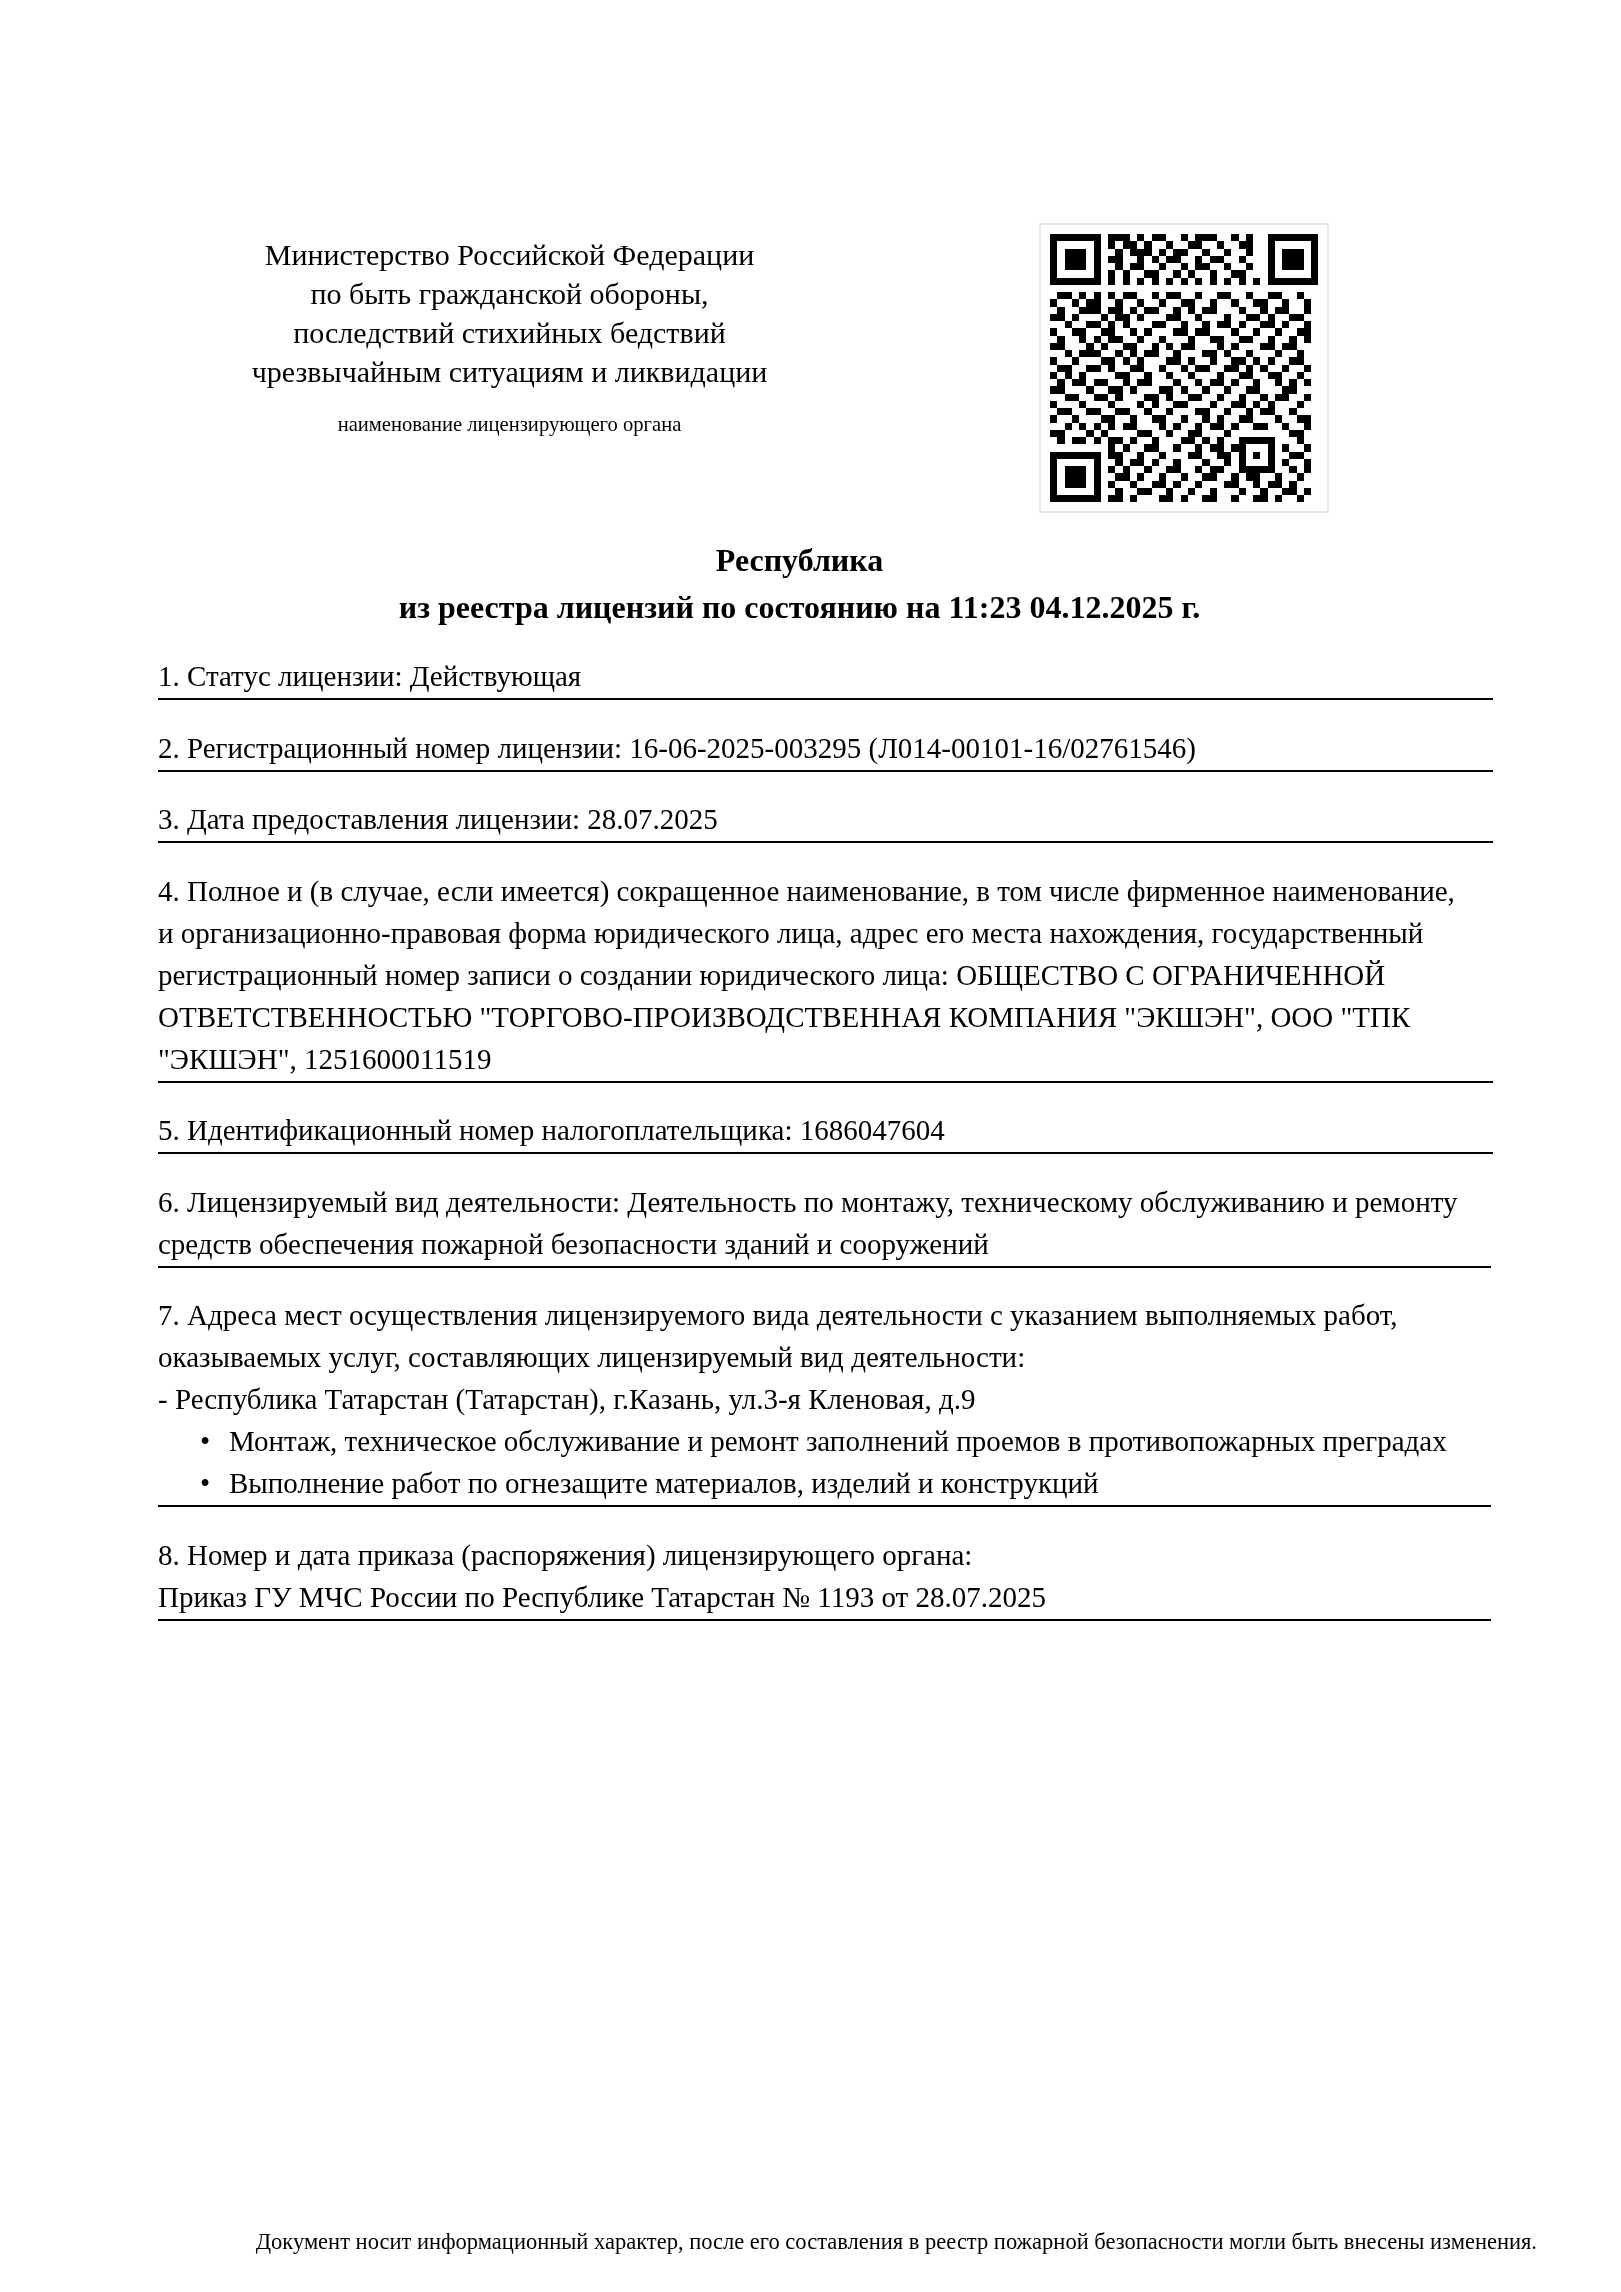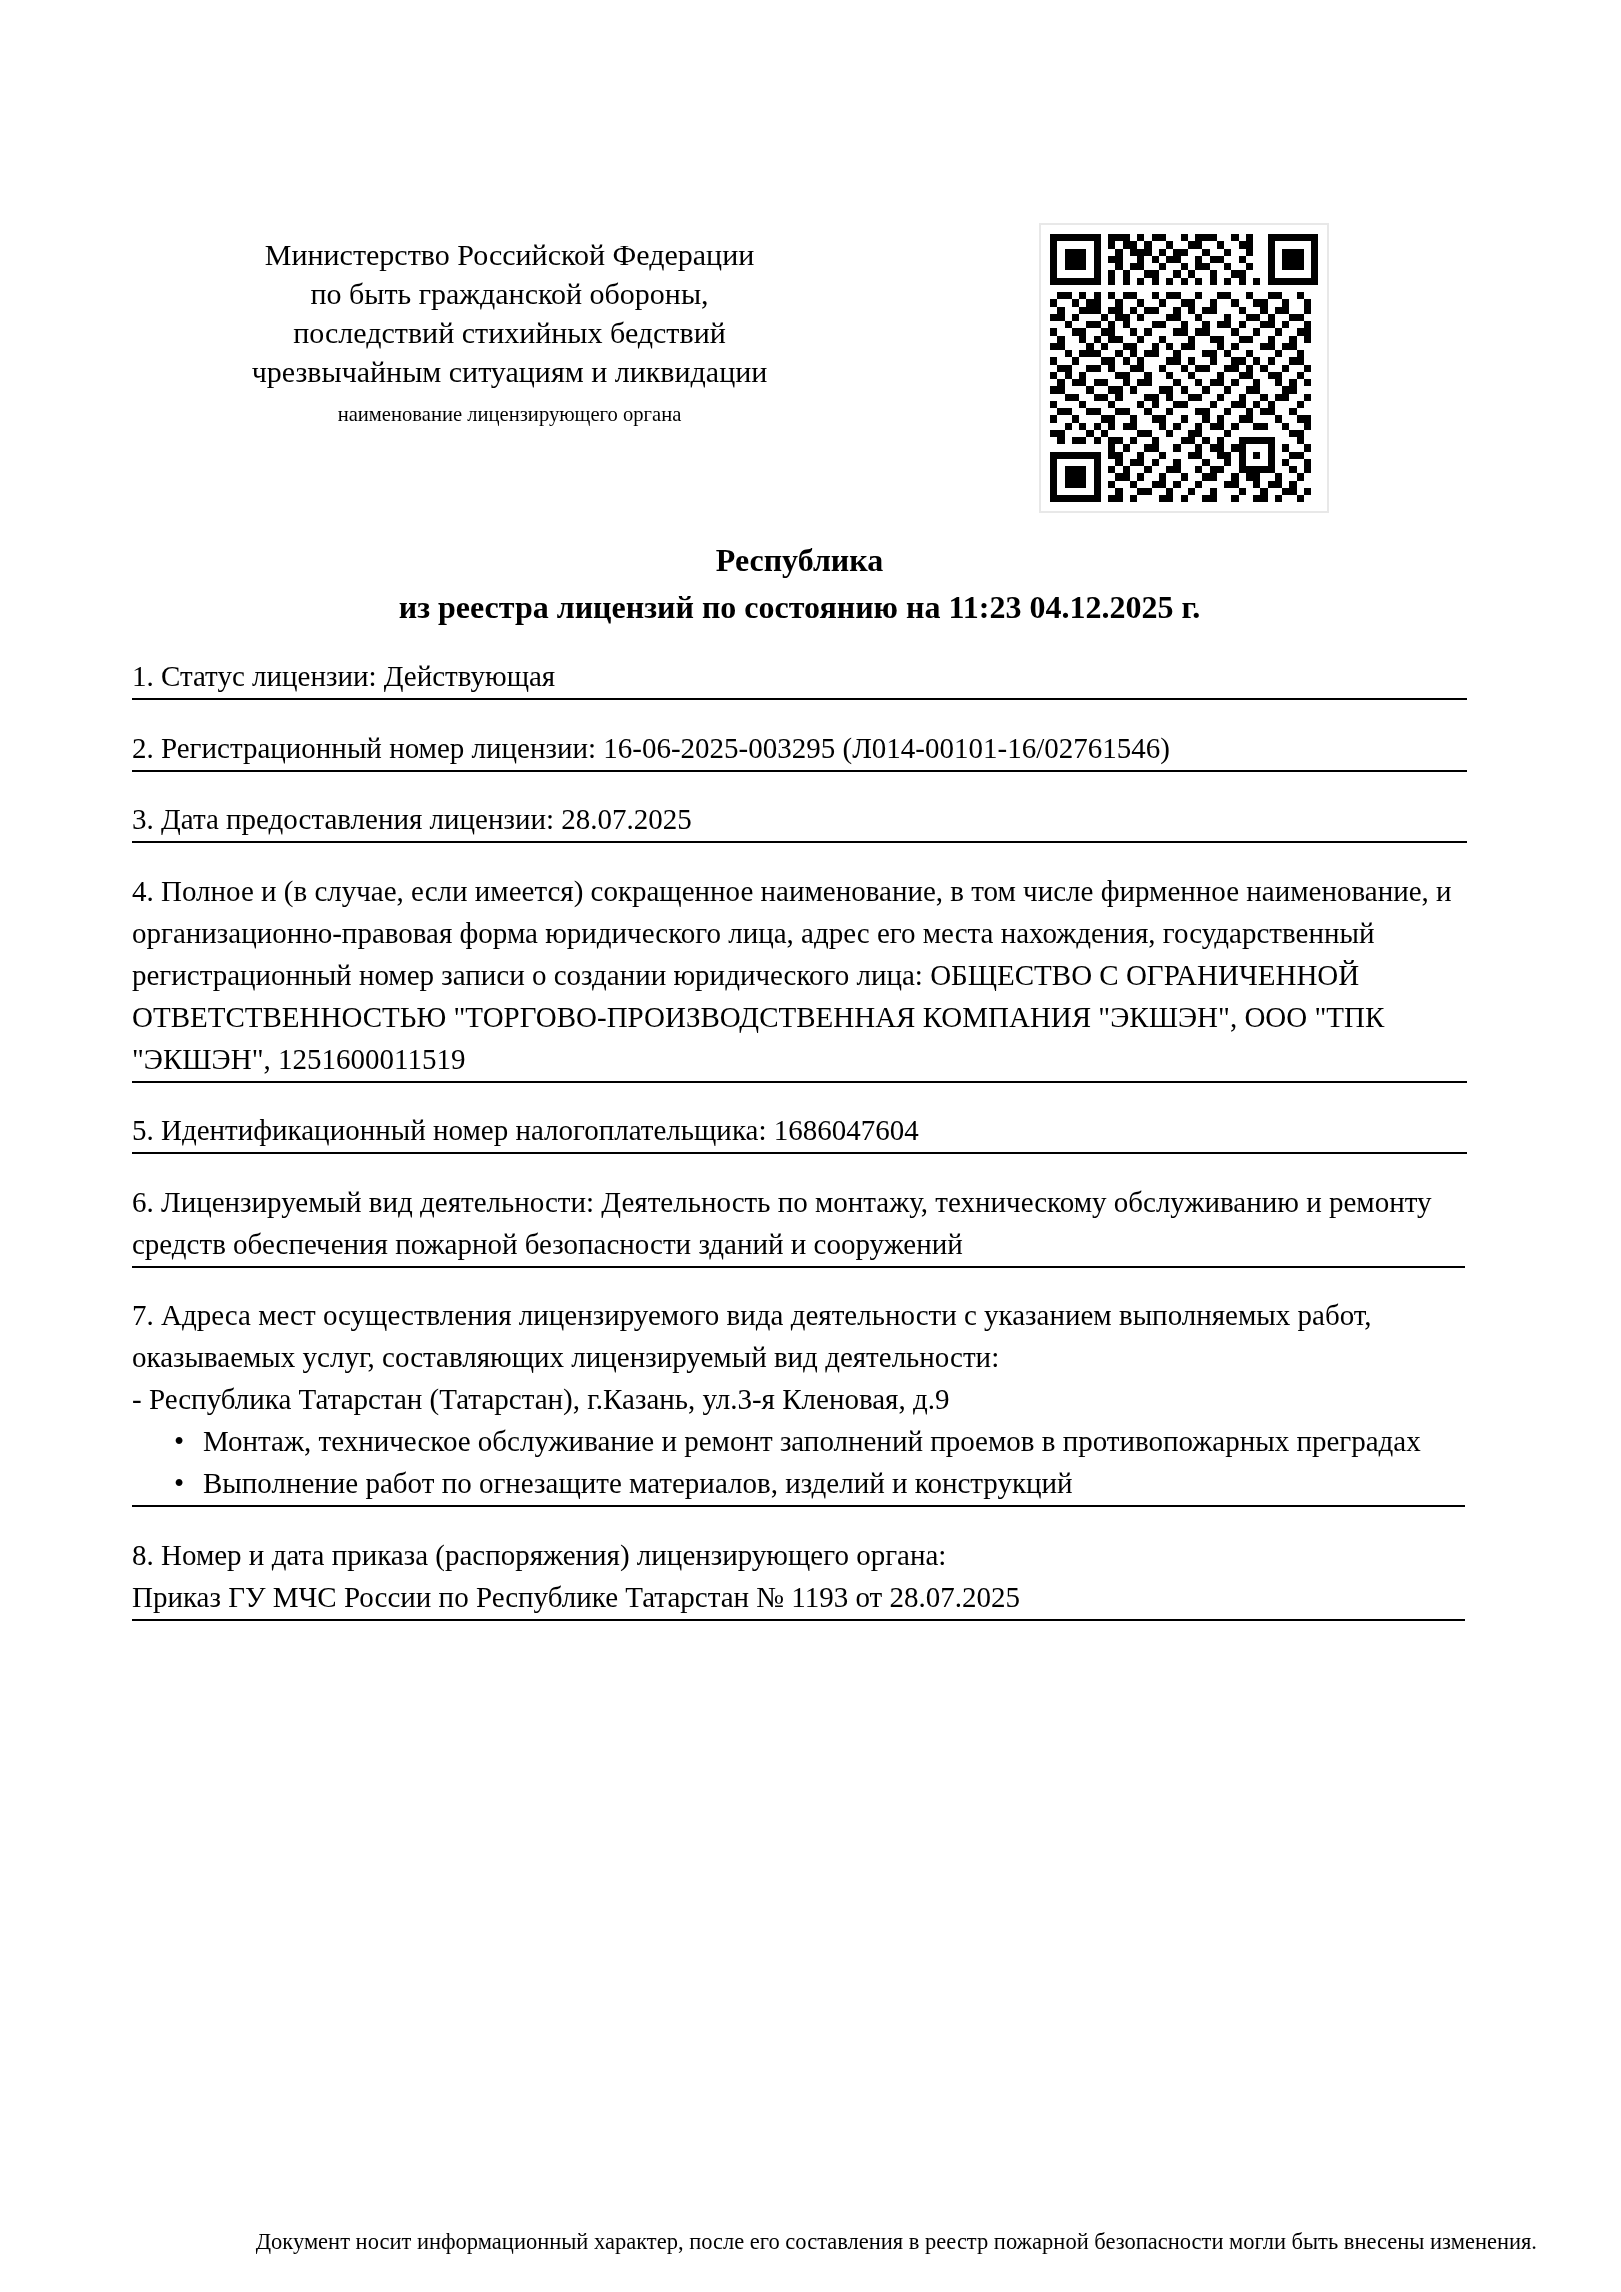--- a/index.html
+++ b/index.html
@@ -33,21 +33,21 @@
     text-align: center;
   }
   .org-line {
     font-size: 30px;
     line-height: 39px;
     white-space: nowrap;
   }
   .org-caption {
     font-size: 20.6px;
     line-height: 29px;
-    margin-top: 9px;
+    margin-top: 19px;
   }
 
   
   .qr-wrap {
     position: absolute;
     left: 1039px;
     top: 0px;
     width: 290px;
     height: 290px;
     background: #ffffff;
@@ -72,20 +72,21 @@
   
   .body-zone {
     position: absolute;
     left: 132px;
     top: 655px;
     width: 1335px;
   }
   .item {
     position: relative;
     margin-bottom: 26.5px;
+    margin-left: 26px;
   }
   .item p {
     margin: 0;
     font-size: 29px;
     line-height: 42px;
     text-align: left;
   }
   .rule {
     height: 0;
     border-top: 2.9px solid #000000;

